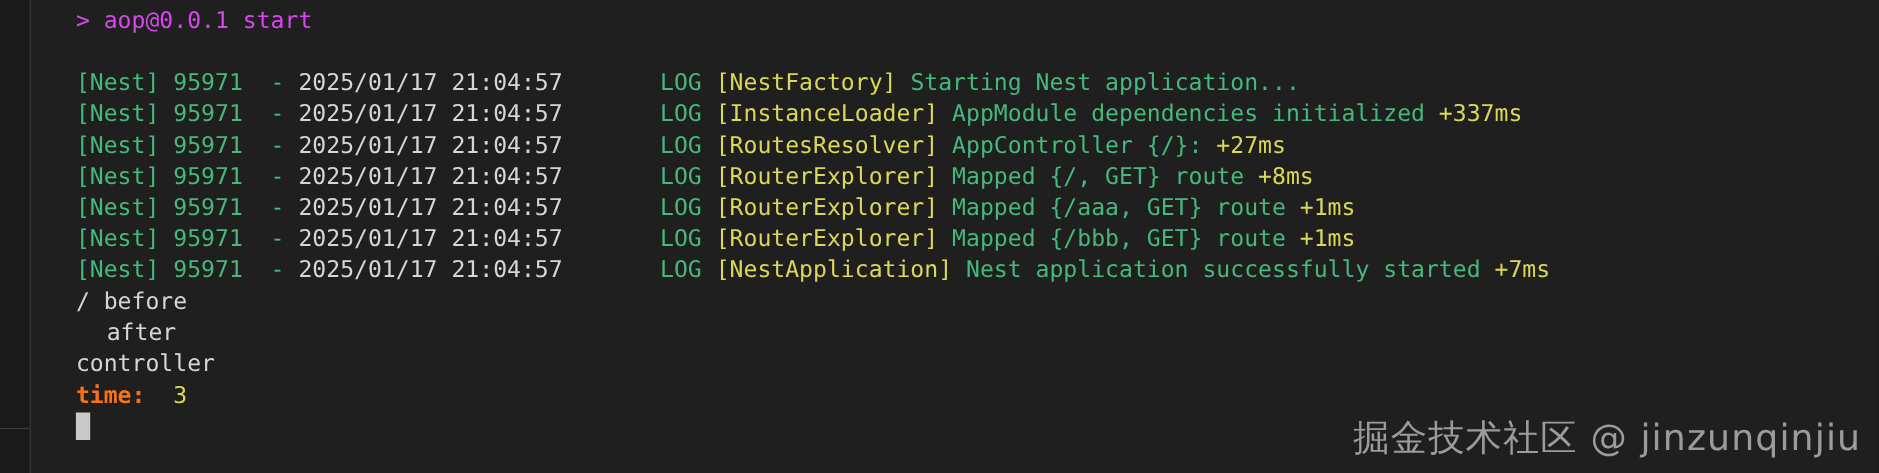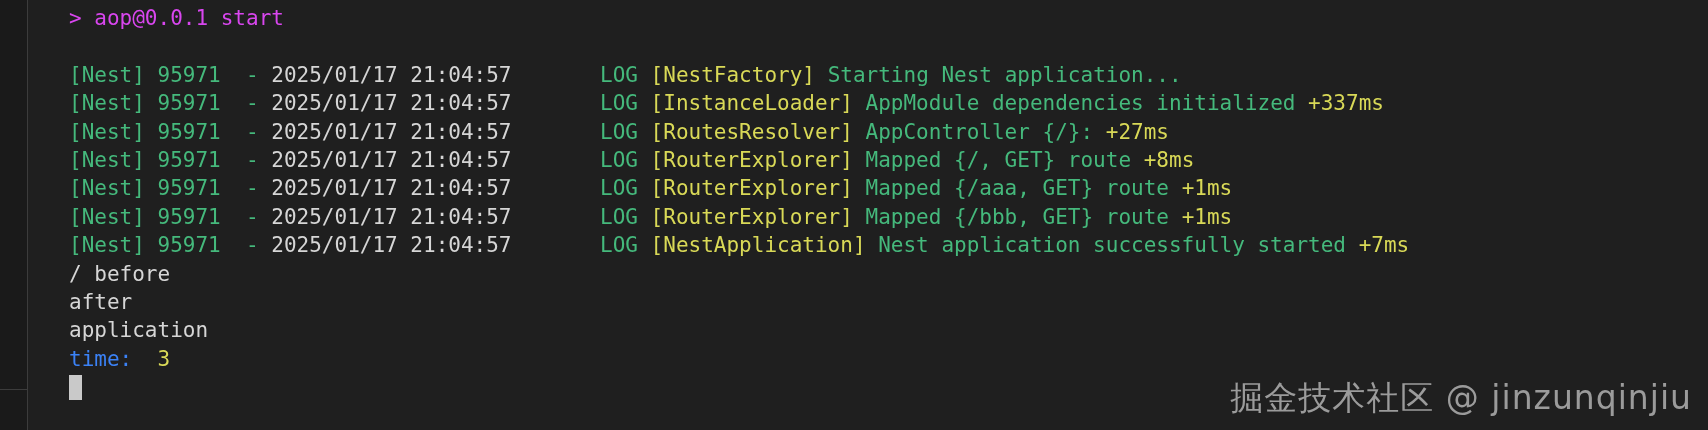--- a/index.html
+++ b/index.html
@@ -70,20 +70,20 @@
       <div class="term-line"><span style="color: #d946ef;">&gt; aop@0.0.1 start</span></div>
       <div class="term-line">&nbsp;</div>
       <div class="term-line"><span style="color: rgb(69, 185, 124);">[Nest] 95971  - </span><span style="color: rgb(214, 214, 214);">2025/01/17 21:04:57</span><span style="color: rgb(214, 214, 214);">       </span><span style="color: rgb(69, 185, 124);">LOG </span><span style="color: rgb(217, 217, 87);">[NestFactory] </span><span style="color: rgb(69, 185, 124);">Starting Nest application...</span></div>
       <div class="term-line"><span style="color: rgb(69, 185, 124);">[Nest] 95971  - </span><span style="color: rgb(214, 214, 214);">2025/01/17 21:04:57</span><span style="color: rgb(214, 214, 214);">       </span><span style="color: rgb(69, 185, 124);">LOG </span><span style="color: rgb(217, 217, 87);">[InstanceLoader] </span><span style="color: rgb(69, 185, 124);">AppModule dependencies initialized </span><span style="color: rgb(217, 217, 87);">+337ms</span></div>
       <div class="term-line"><span style="color: rgb(69, 185, 124);">[Nest] 95971  - </span><span style="color: rgb(214, 214, 214);">2025/01/17 21:04:57</span><span style="color: rgb(214, 214, 214);">       </span><span style="color: rgb(69, 185, 124);">LOG </span><span style="color: rgb(217, 217, 87);">[RoutesResolver] </span><span style="color: rgb(69, 185, 124);">AppController {/}: </span><span style="color: rgb(217, 217, 87);">+27ms</span></div>
       <div class="term-line"><span style="color: rgb(69, 185, 124);">[Nest] 95971  - </span><span style="color: rgb(214, 214, 214);">2025/01/17 21:04:57</span><span style="color: rgb(214, 214, 214);">       </span><span style="color: rgb(69, 185, 124);">LOG </span><span style="color: rgb(217, 217, 87);">[RouterExplorer] </span><span style="color: rgb(69, 185, 124);">Mapped {/, GET} route </span><span style="color: rgb(217, 217, 87);">+8ms</span></div>
       <div class="term-line"><span style="color: rgb(69, 185, 124);">[Nest] 95971  - </span><span style="color: rgb(214, 214, 214);">2025/01/17 21:04:57</span><span style="color: rgb(214, 214, 214);">       </span><span style="color: rgb(69, 185, 124);">LOG </span><span style="color: rgb(217, 217, 87);">[RouterExplorer] </span><span style="color: rgb(69, 185, 124);">Mapped {/aaa, GET} route </span><span style="color: rgb(217, 217, 87);">+1ms</span></div>
       <div class="term-line"><span style="color: rgb(69, 185, 124);">[Nest] 95971  - </span><span style="color: rgb(214, 214, 214);">2025/01/17 21:04:57</span><span style="color: rgb(214, 214, 214);">       </span><span style="color: rgb(69, 185, 124);">LOG </span><span style="color: rgb(217, 217, 87);">[RouterExplorer] </span><span style="color: rgb(69, 185, 124);">Mapped {/bbb, GET} route </span><span style="color: rgb(217, 217, 87);">+1ms</span></div>
       <div class="term-line"><span style="color: rgb(69, 185, 124);">[Nest] 95971  - </span><span style="color: rgb(214, 214, 214);">2025/01/17 21:04:57</span><span style="color: rgb(214, 214, 214);">       </span><span style="color: rgb(69, 185, 124);">LOG </span><span style="color: rgb(217, 217, 87);">[NestApplication] </span><span style="color: rgb(69, 185, 124);">Nest application successfully started </span><span style="color: rgb(217, 217, 87);">+7ms</span></div>
       <div class="term-line"><span style="color: rgb(214, 214, 214);">/ before</span></div>
-      <div class="term-line"><span style="color: rgb(214, 214, 214);">after</span></div>
-      <div class="term-line"><span style="color: rgb(214, 214, 214);">application</span></div>
-      <div class="term-line"><span style="color: #3b82f6;">time:  </span><span style="color: rgb(217, 217, 87);">3</span></div>
+      <div class="term-line"><span style="color: rgb(214, 214, 214); margin-left: 28px;">after</span></div>
+      <div class="term-line"><span style="color: rgb(214, 214, 214);">controller</span></div>
+      <div class="term-line"><span style="color: #f97316; font-weight: bold;">time:  </span><span style="color: rgb(217, 217, 87);">3</span></div>
       <div class="term-line"><span class="cursor-block"></span></div>
     </div>
 </div>
 
 <div class="watermark">掘金技术社区 @ jinzunqinjiu</div>
 
 </body></html>

